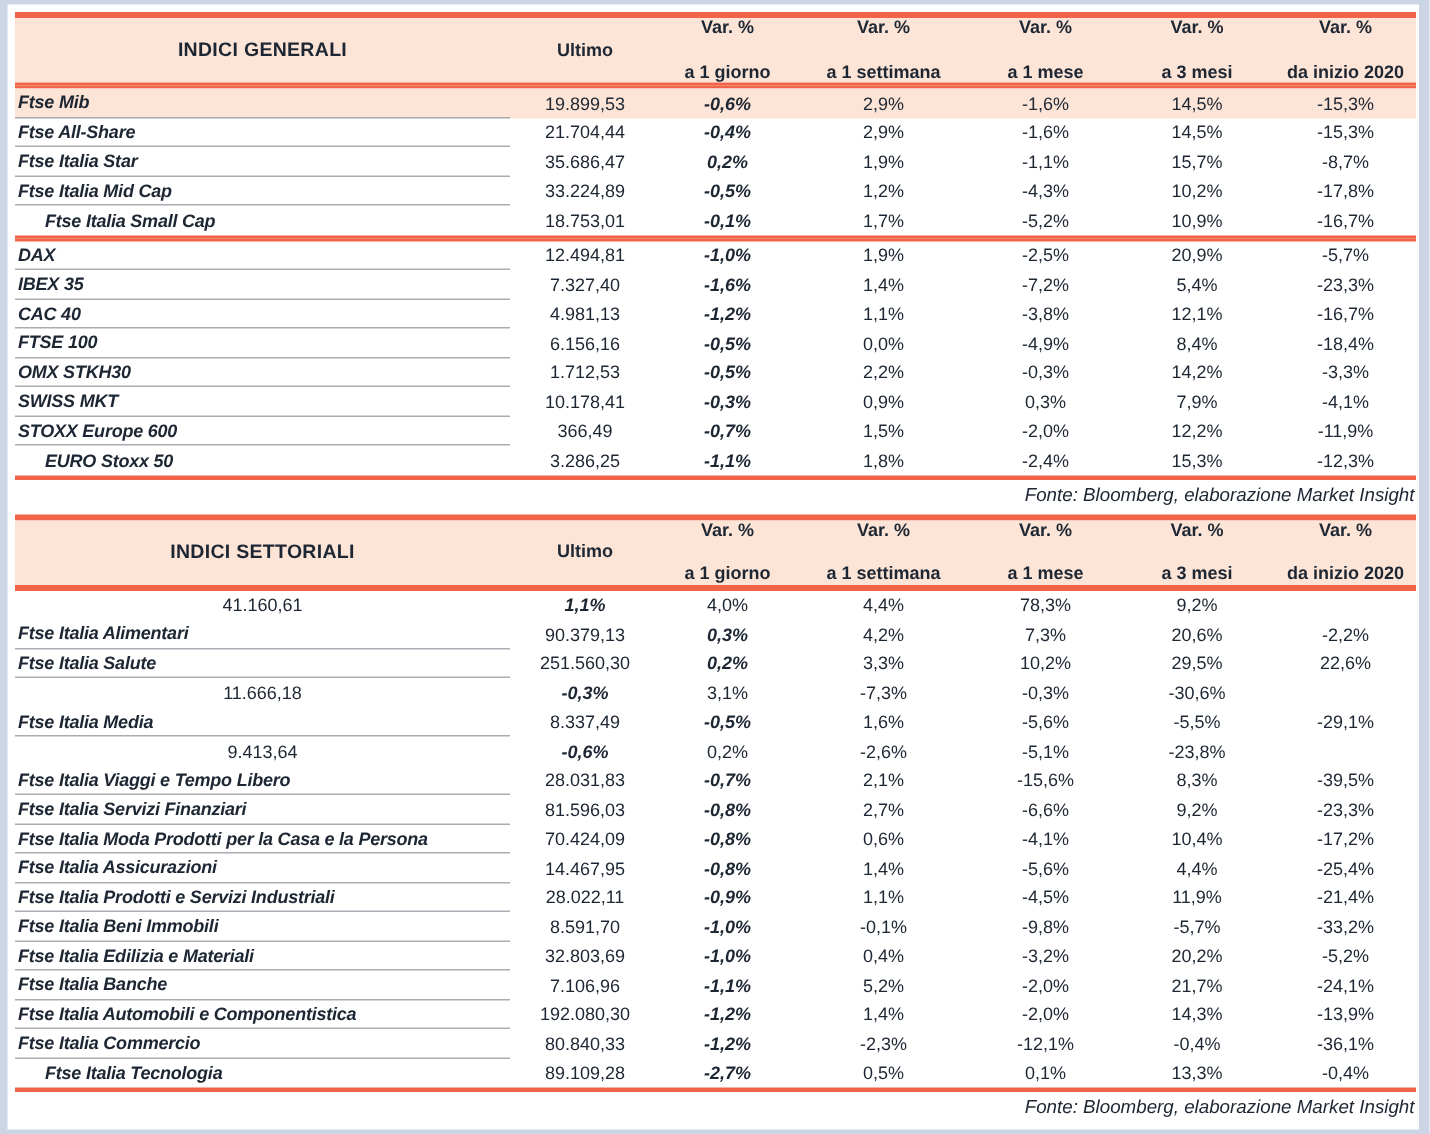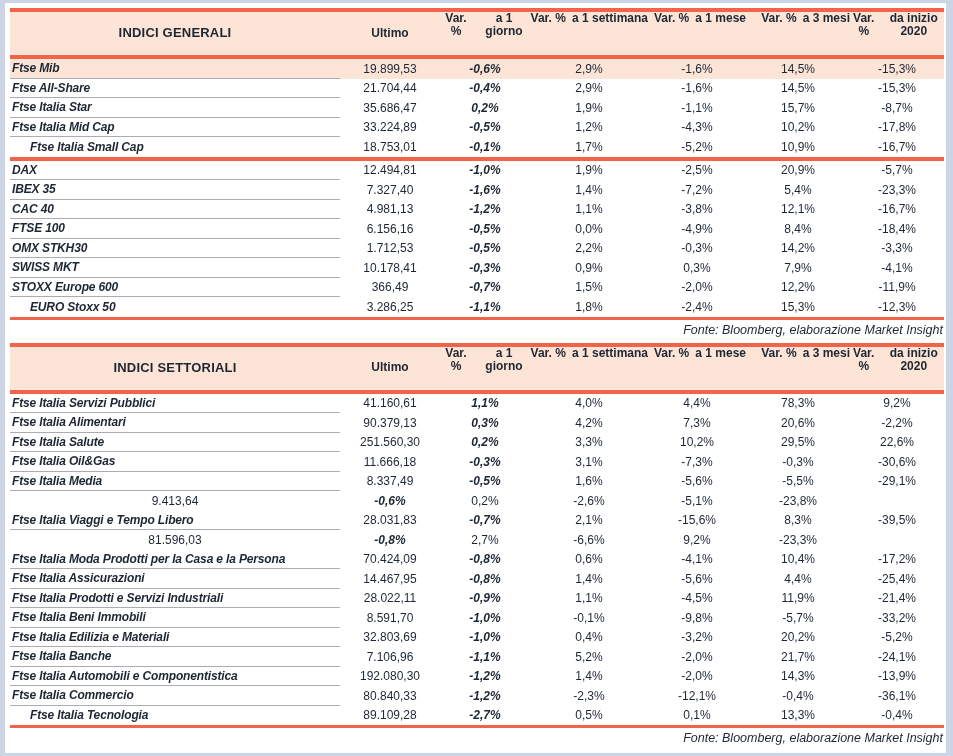--- a/index.html
+++ b/index.html
@@ -19,21 +19,21 @@
   .dline { height: 2px; background: #fff; border-top: 2px solid #f26449; border-bottom: 2px solid #f26449; }
   .thead {
     background: #fce4d6;
     display: grid;
     grid-template-columns: var(--cols);
     height: 43px;
     align-items: center;
   }
   .th { text-align: center; font-weight: bold; font-size: 12px; line-height: 1.1; }
   .th.title { font-size: 13px; letter-spacing: .2px; }
-  .th.var { display: flex; flex-direction: row; justify-content: flex-end; gap: 6px; height: 100%; }
+  .th.var { display: flex; flex-direction: column; justify-content: space-between; gap: 6px; height: 100%; }
   .row {
     display: grid;
     grid-template-columns: var(--cols);
     height: 19.5px;
     align-items: stretch;
   }
   .row.hl { background: #fce4d6; }
   .cell { display: flex; align-items: center; justify-content: center; font-size: 12px; }
   .lbl {
     justify-content: flex-start;
@@ -237,21 +237,20 @@
       <span>a 3 mesi</span>
     </div>
     <div class="th var">
       <span>Var. %</span>
       <span>da inizio 2020</span>
     </div>
   </div>
   <div class="dline"></div>
   <div>
       <div class="row">
-        <div class="cell lbl">Ftse Italia Servizi Pubblici</div>
         <div class="cell">41.160,61</div>
         <div class="cell d1">1,1%</div>
         <div class="cell">4,0%</div>
         <div class="cell">4,4%</div>
         <div class="cell">78,3%</div>
         <div class="cell">9,2%</div>
       </div>
       <div class="row">
         <div class="cell lbl">Ftse Italia Alimentari</div>
         <div class="cell">90.379,13</div>
@@ -264,21 +263,20 @@
       <div class="row">
         <div class="cell lbl">Ftse Italia Salute</div>
         <div class="cell">251.560,30</div>
         <div class="cell d1">0,2%</div>
         <div class="cell">3,3%</div>
         <div class="cell">10,2%</div>
         <div class="cell">29,5%</div>
         <div class="cell">22,6%</div>
       </div>
       <div class="row">
-        <div class="cell lbl">Ftse Italia Oil&amp;Gas</div>
         <div class="cell">11.666,18</div>
         <div class="cell d1">-0,3%</div>
         <div class="cell">3,1%</div>
         <div class="cell">-7,3%</div>
         <div class="cell">-0,3%</div>
         <div class="cell">-30,6%</div>
       </div>
       <div class="row">
         <div class="cell lbl">Ftse Italia Media</div>
         <div class="cell">8.337,49</div>
@@ -299,20 +297,21 @@
       <div class="row">
         <div class="cell lbl">Ftse Italia Viaggi e Tempo Libero</div>
         <div class="cell">28.031,83</div>
         <div class="cell d1">-0,7%</div>
         <div class="cell">2,1%</div>
         <div class="cell">-15,6%</div>
         <div class="cell">8,3%</div>
         <div class="cell">-39,5%</div>
       </div>
       <div class="row">
+        <div class="cell lbl">Ftse Italia Servizi Finanziari</div>
         <div class="cell">81.596,03</div>
         <div class="cell d1">-0,8%</div>
         <div class="cell">2,7%</div>
         <div class="cell">-6,6%</div>
         <div class="cell">9,2%</div>
         <div class="cell">-23,3%</div>
       </div>
       <div class="row">
         <div class="cell lbl">Ftse Italia Moda Prodotti per la Casa e la Persona</div>
         <div class="cell">70.424,09</div>

